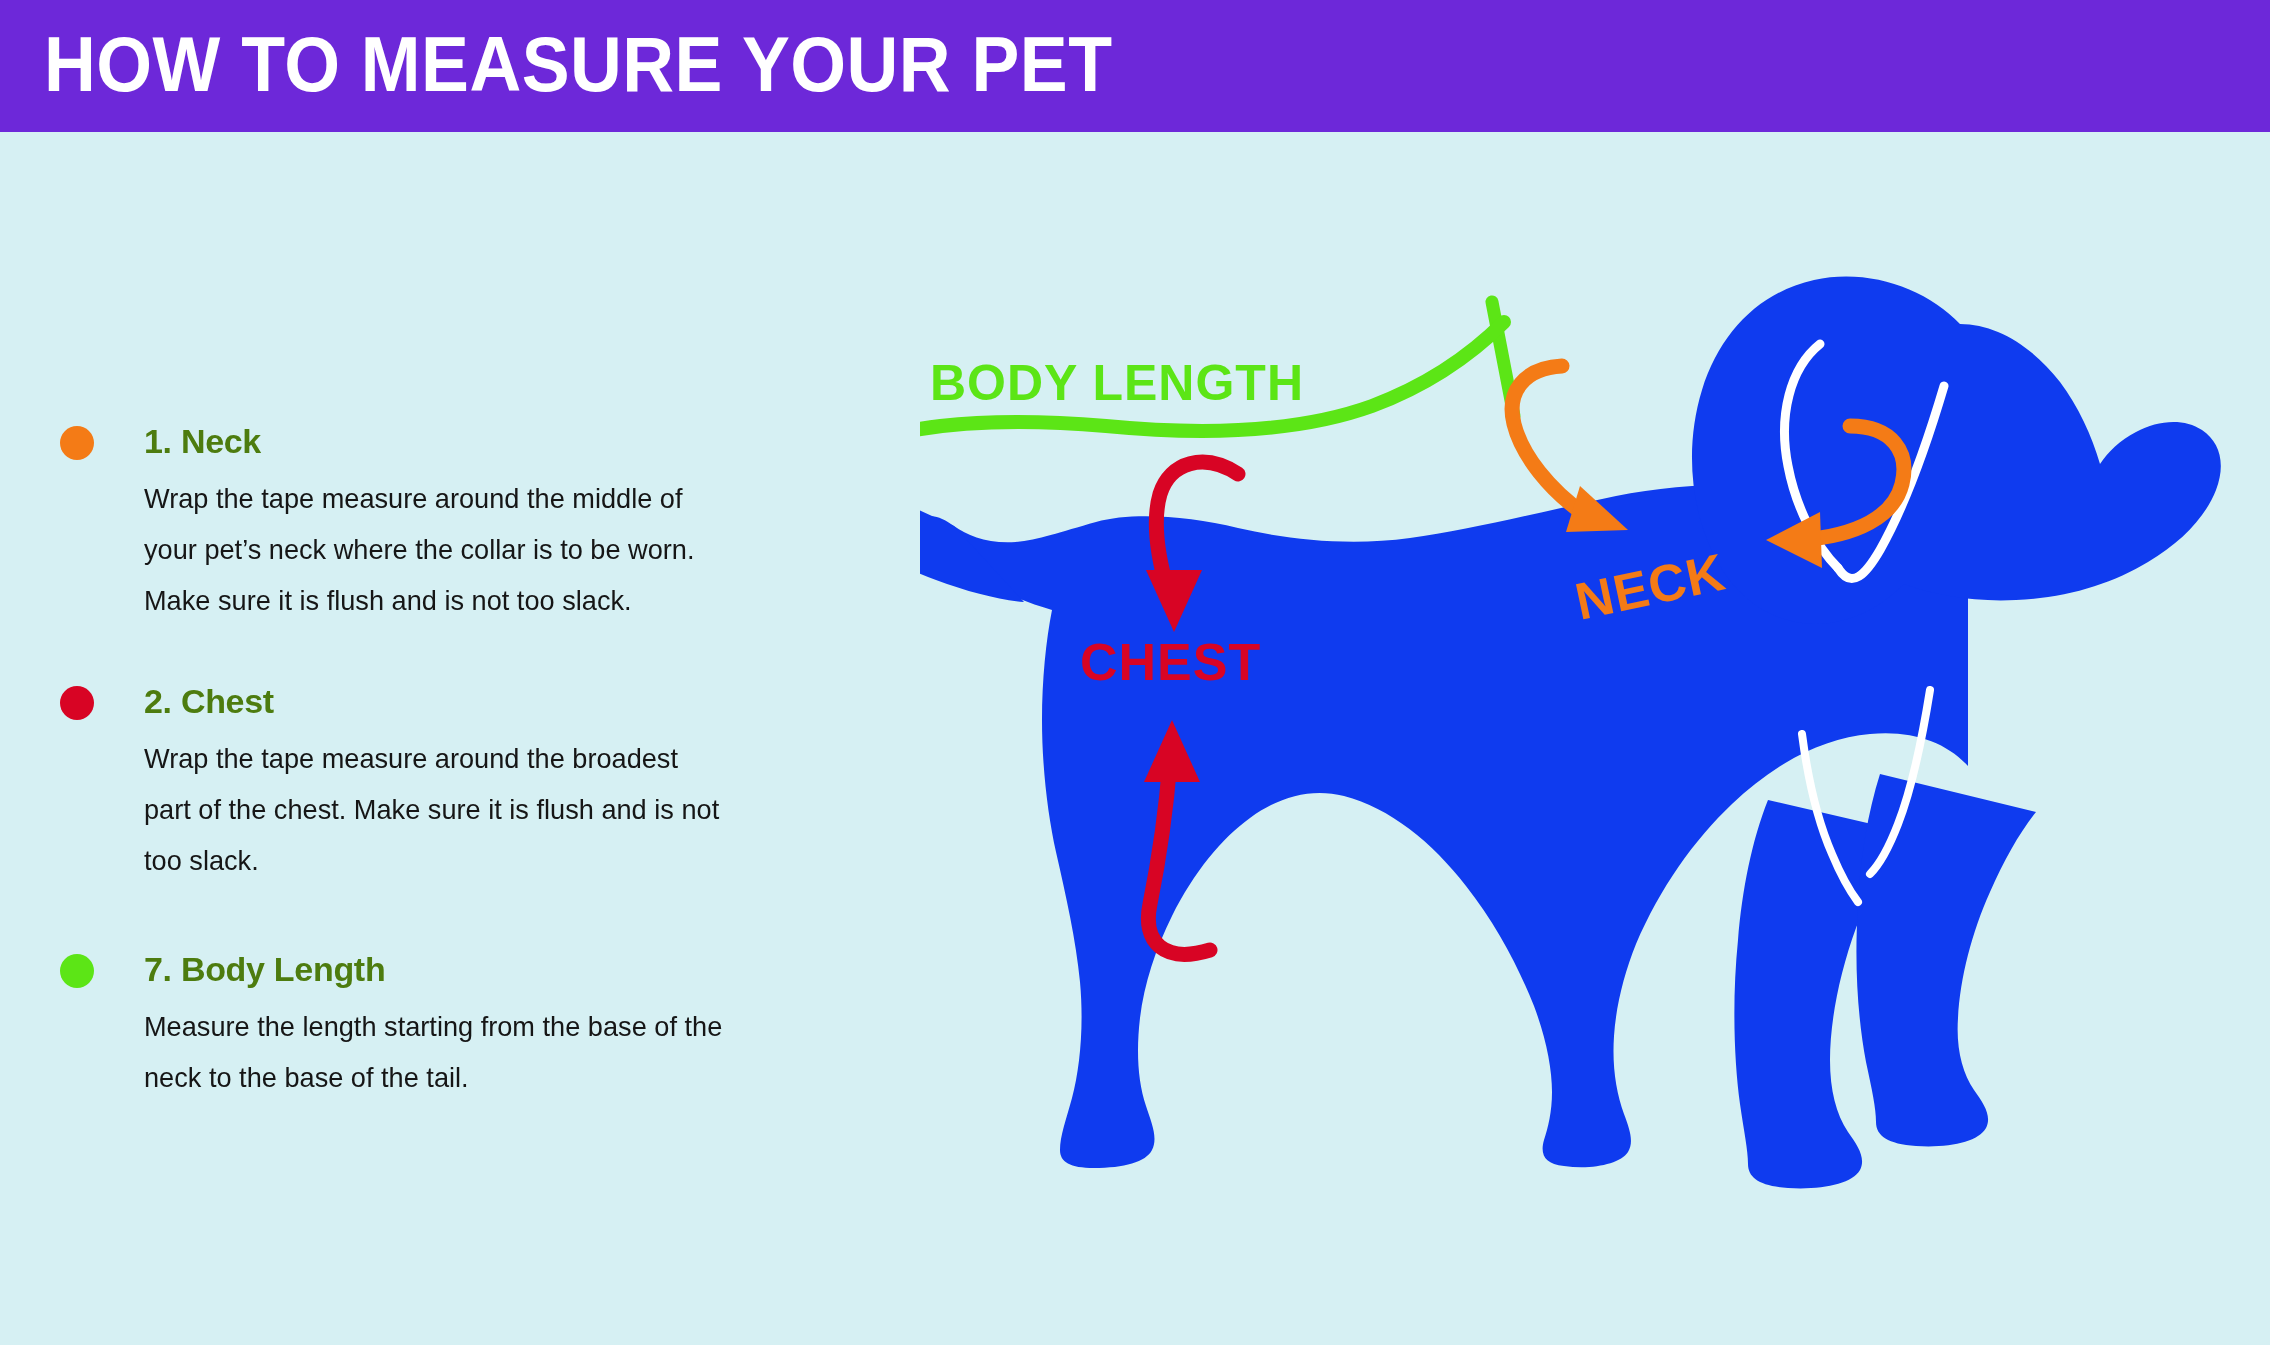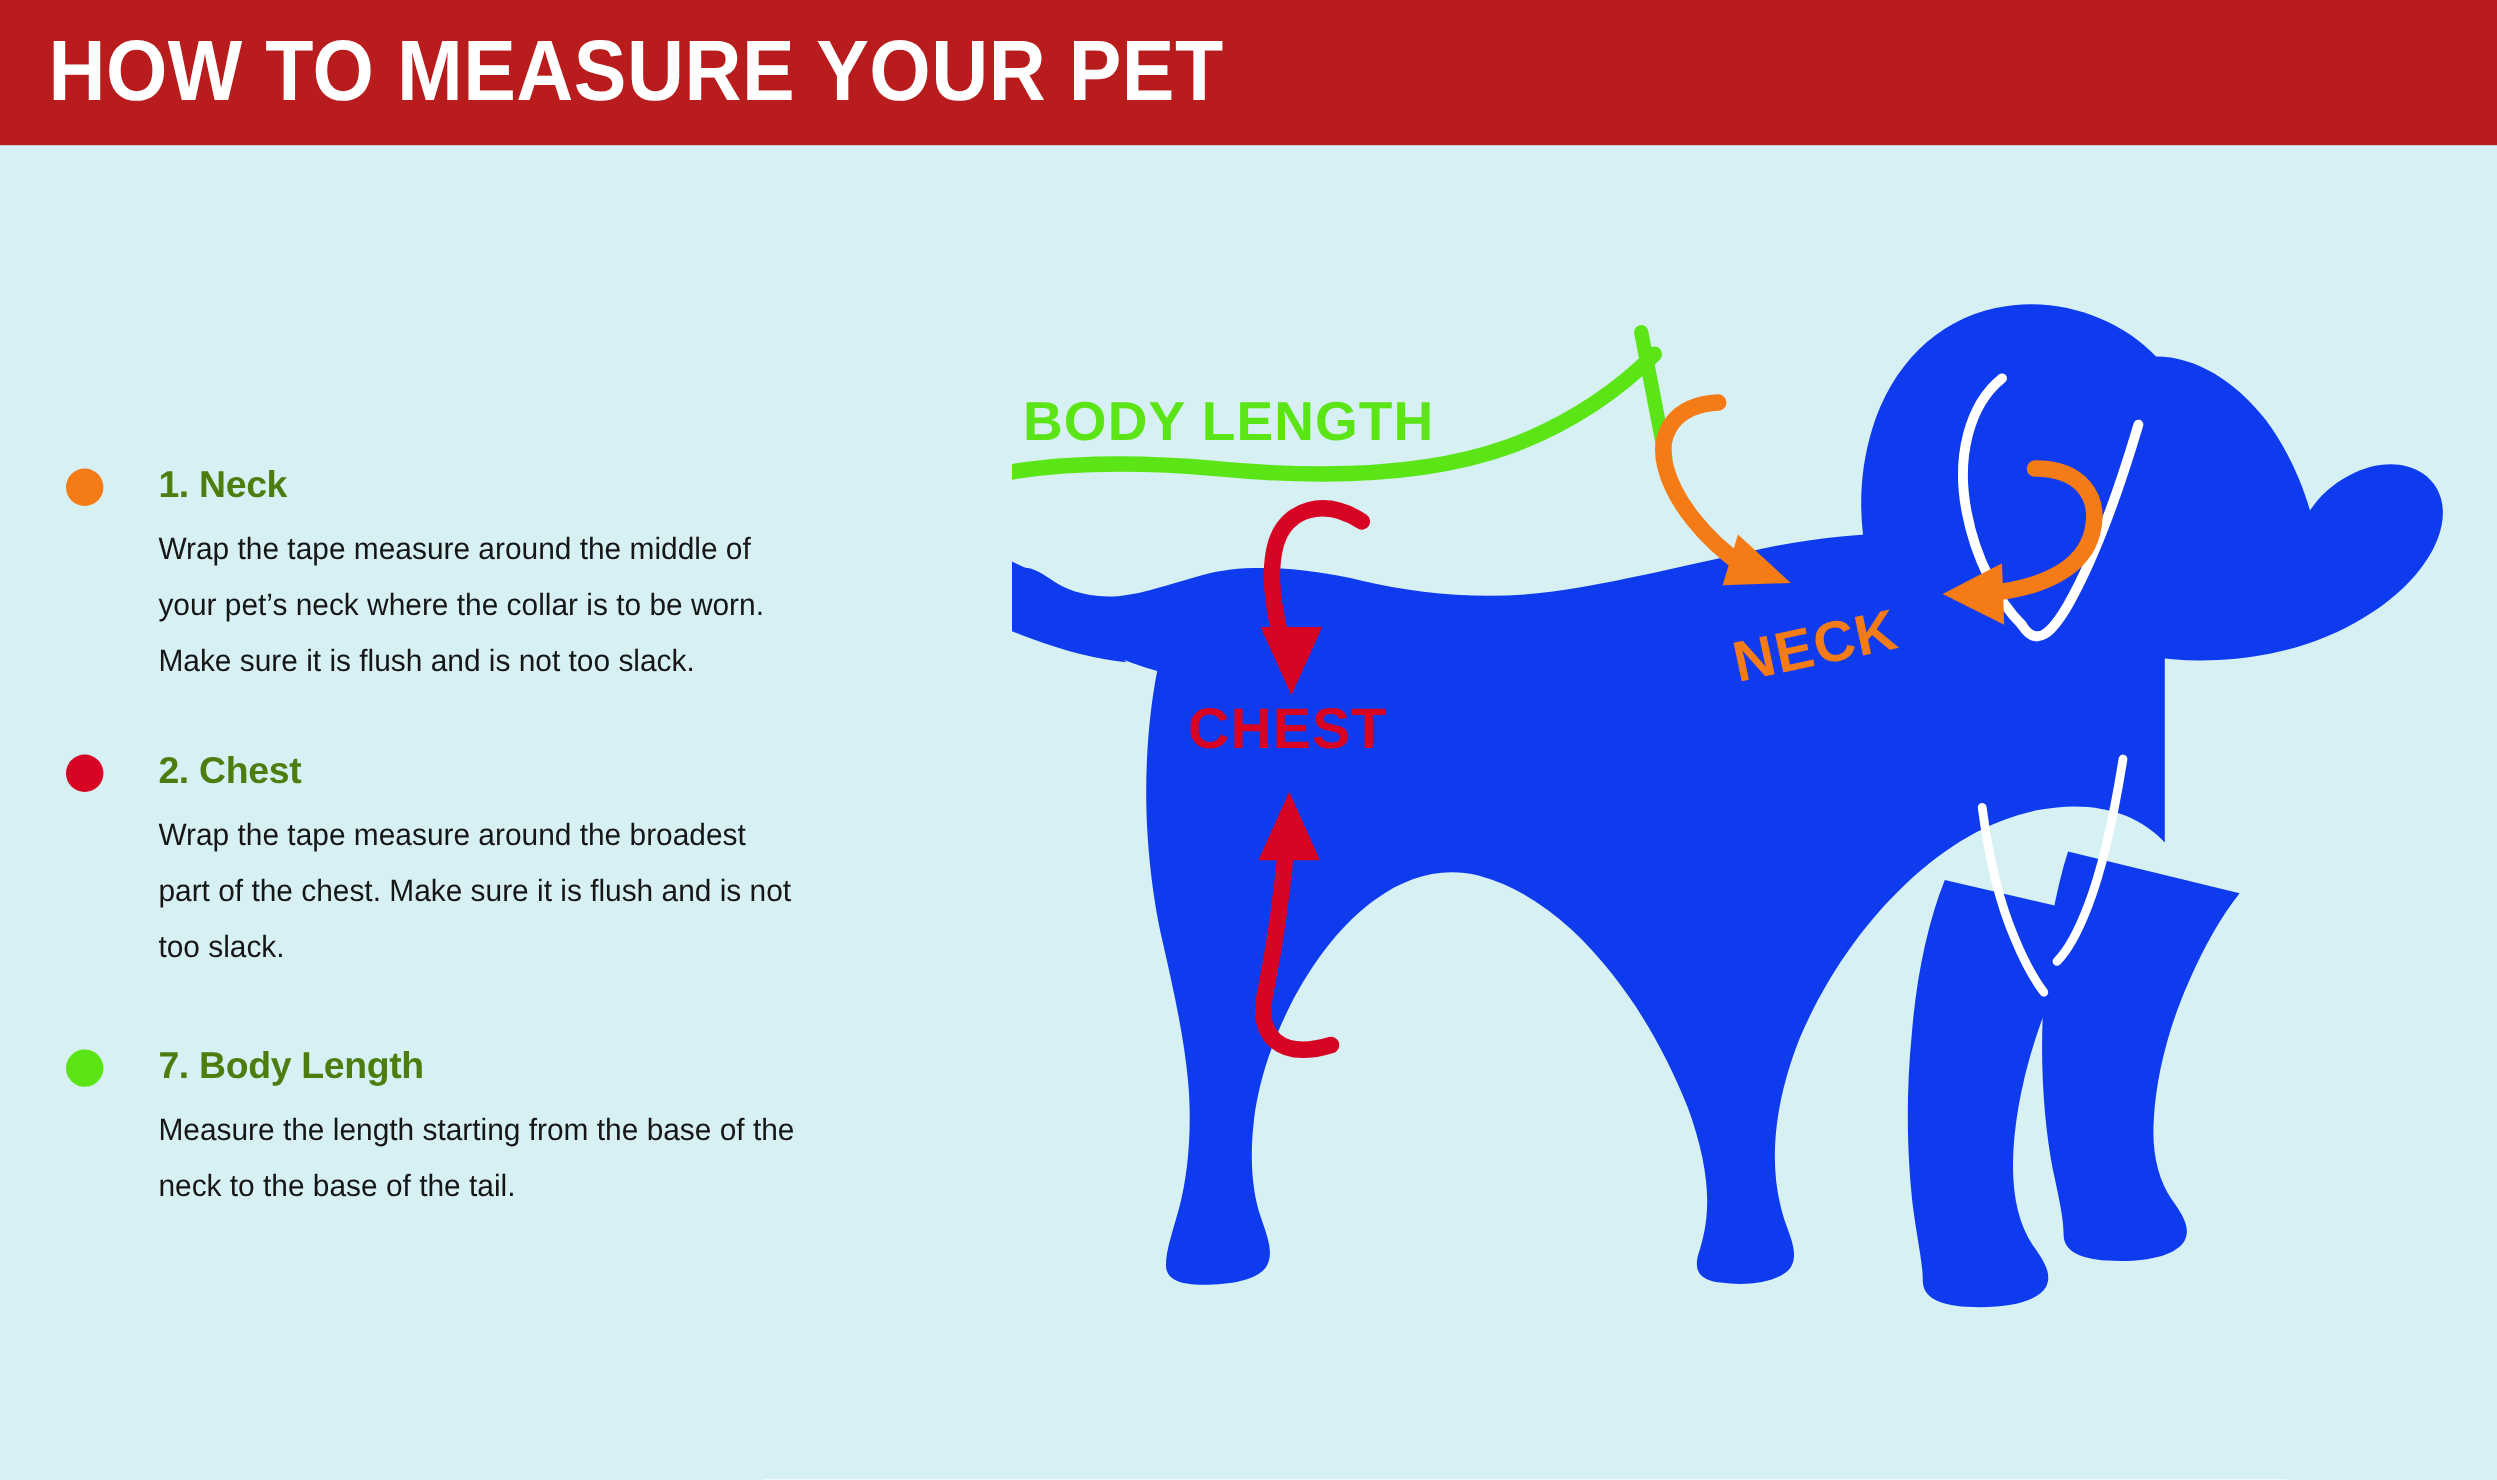--- a/index.html
+++ b/index.html
@@ -16,21 +16,21 @@
     font-family: "Liberation Sans", sans-serif;
   }
 
   
   #header-band {
     position: absolute;
     left: 0;
     top: 0;
     width: 2270px;
     height: 132px;
-    background: #b91c1c;
+    background: #6d28d9;
   }
   #header-title {
     position: absolute;
     left: 44px;
     top: 14px;
     font-family: "Liberation Sans", sans-serif;
     font-weight: bold;
     font-size: 78px;
     line-height: 100px;
     letter-spacing: 0.5px;

